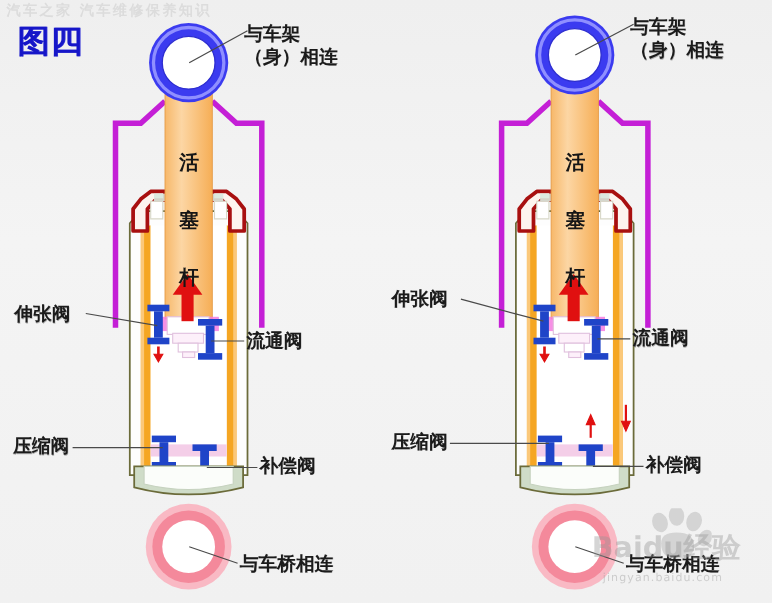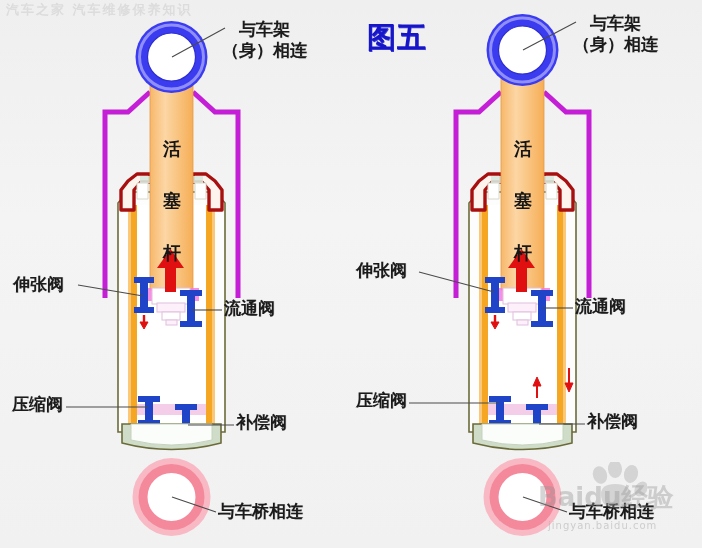--- a/index.html
+++ b/index.html
@@ -23,28 +23,27 @@
     font-size:29px;
     color:#1616c8;
     letter-spacing:1px;
     text-shadow:0.6px 0.6px 0 #3a3ad8;
     white-space:nowrap;
   }
 
   
   .label{
     position:absolute;
-    font-family:Liberation Mono, monospace;
+    font-family:Liberation Sans, sans-serif;
     font-weight:bold;
     font-size:17px;
     color:#1b1b1b;
     white-space:nowrap;
     line-height:1.12;
     text-shadow:0.4px 0.4px 0 rgba(60,60,60,.35);
-    text-align:center;
   }
   .label.two-line{font-size:17px;line-height:1.25;}
 
   
   svg.draw{position:absolute;left:0;top:0;overflow:visible;}
 
   
   .wm-top{
     position:absolute;left:6px;top:1px;
     font-size:13px;font-weight:bold;color:#d9d9d9;
@@ -70,20 +69,21 @@
 </style>
 </head>
 <body>
 
 <div id="stage">
 
   <div class="wm-top">汽车之家  汽车维修保养知识</div>
 
   <div class="panel left">
 
+    <div class="fig-title" style="left:16px;top:18px;">图四</div>
 
     <svg class="draw" width="351" height="548" viewBox="0 0 351 548">
       <defs>
         <linearGradient id="rodGrad4" x1="0" y1="0" x2="1" y2="0">
           <stop offset="0%" stop-color="#f7b86a"></stop>
           <stop offset="35%" stop-color="#fcd6a4"></stop>
           <stop offset="100%" stop-color="#f6ae56"></stop>
         </linearGradient>
         <linearGradient id="cylGrad4" x1="0" y1="0" x2="1" y2="0">
           <stop offset="0%" stop-color="#f39c12"></stop>
@@ -210,21 +210,20 @@
     </div>
     <div class="label" style="left:13px;top:276px;">伸张阀</div>
     <div class="label" style="left:224px;top:300px;">流通阀</div>
     <div class="label" style="left:12px;top:396px;">压缩阀</div>
     <div class="label" style="left:236px;top:414px;">补偿阀</div>
     <div class="label" style="left:218px;top:503px;">与车桥相连</div>
   </div>
 
   <div class="panel right">
 
-    <div class="fig-title" style="left:16px;top:18px;">图五</div>
 
     <svg class="draw" width="351" height="548" viewBox="0 0 351 548">
       <defs>
         <linearGradient id="rodGrad5" x1="0" y1="0" x2="1" y2="0">
           <stop offset="0%" stop-color="#f7b86a"></stop>
           <stop offset="35%" stop-color="#fcd6a4"></stop>
           <stop offset="100%" stop-color="#f6ae56"></stop>
         </linearGradient>
       </defs>
 

